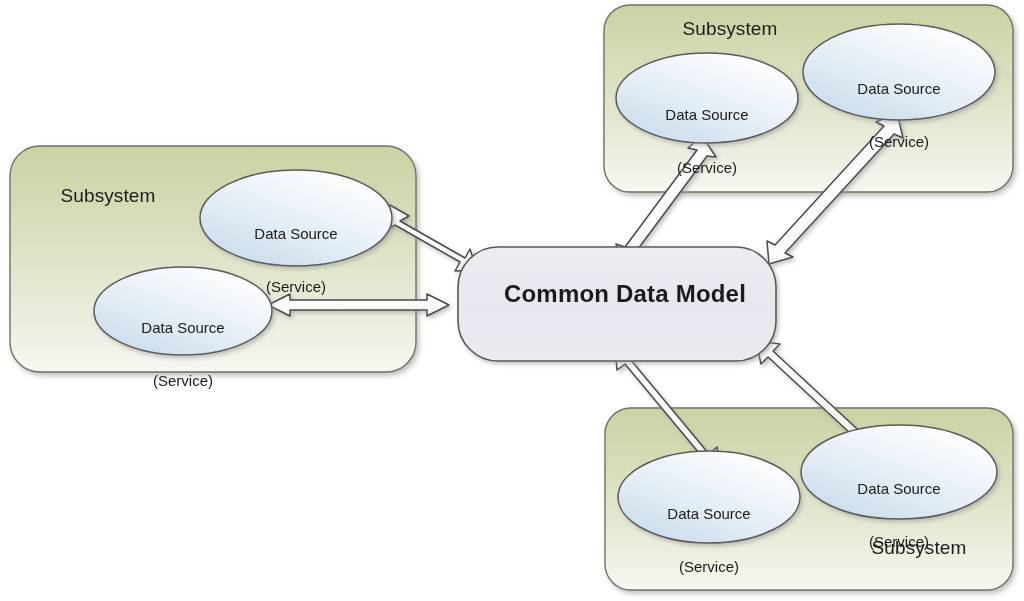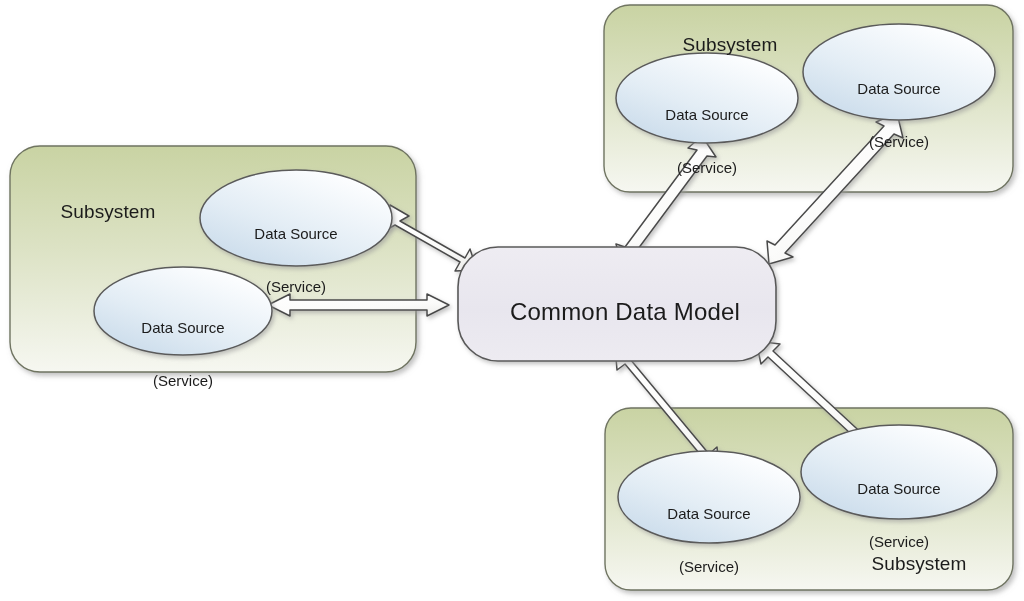--- a/index.html
+++ b/index.html
@@ -27,21 +27,20 @@
     position: absolute;
     color: #1b1b1b;
     white-space: pre;
     text-align: center;
     line-height: 1.18;
     pointer-events: none;
   }
   .subsystem-label {
     font-size: 19px;
     letter-spacing: 0.1px;
-    margin-top: 16px;
   }
   .ds-label {
     font-size: 15px;
   }
   .cdm-label {
     font-size: 24px;
     letter-spacing: 0.2px;
   }
 </style>
 </head>
@@ -170,15 +169,15 @@
   <div class="lbl ds-label" style="left:609px; top:470px; width:200px;">
     <div>Data Source</div>
     <div>(Service)</div>
   </div>
 
   <div class="lbl ds-label" style="left:799px; top:445px; width:200px;">
     <div>Data Source</div>
     <div>(Service)</div>
   </div>
 
-  <div class="lbl cdm-label" style="left:458px; top:298px; width:334px;">Common Data Model</div>
+  <div class="lbl cdm-label" style="left:458px; top:280px; width:334px;font-weight:bold;">Common Data Model</div>
 
 </div>
 
 </body></html>

